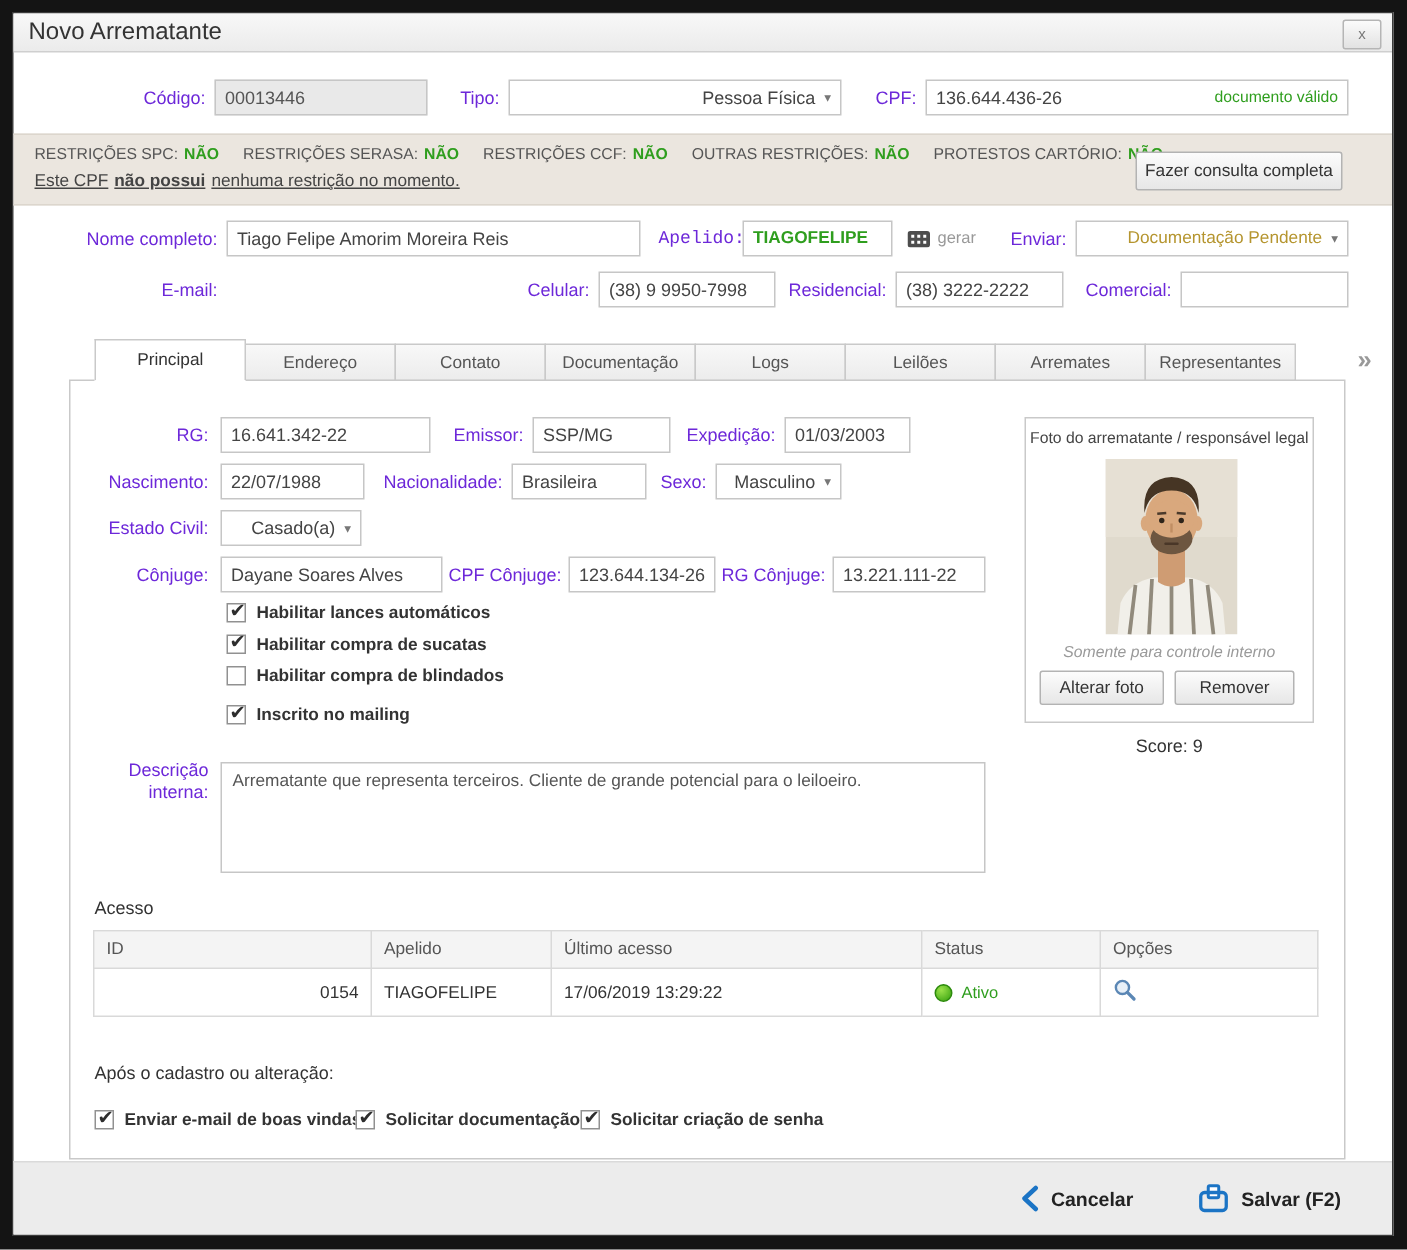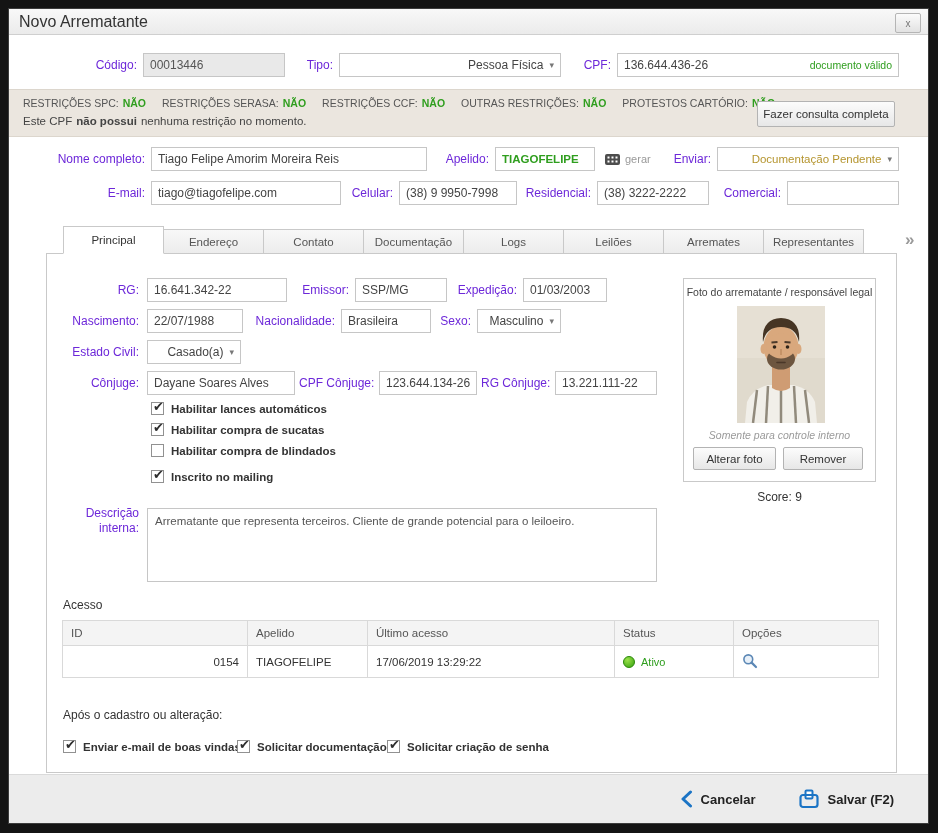--- a/index.html
+++ b/index.html
@@ -14,21 +14,21 @@
   .field{position:absolute;height:24px;box-sizing:border-box;border:1px solid #c6c6c6;background:#fff;display:flex;align-items:center;padding:0 6px;font-size:12px;color:#444;white-space:nowrap;overflow:hidden;}
   .field.readonly{background:#e9e9e9;color:#555;}
   .field.sel{justify-content:flex-end;cursor:pointer;}
   .caret{font-size:9px;color:#777;margin-left:6px;flex:none;}
   .btn{position:absolute;box-sizing:border-box;border:1px solid #b3b3b3;border-radius:2px;background:linear-gradient(#fcfcfc,#e7e7e7);font-size:11.5px;color:#333;display:flex;align-items:center;justify-content:center;cursor:pointer;white-space:nowrap;}
   .restr{position:absolute;left:0;right:0;top:80px;height:48px;background:#ebe6df;border-top:1px solid #dcd6cd;border-bottom:1px solid #dcd6cd;box-sizing:border-box;}
   .restr-line1{position:absolute;left:14px;top:7px;display:flex;gap:16px;align-items:center;}
   .restr-item{display:flex;gap:4px;align-items:center;white-space:nowrap;}
   .restr-lab{font-size:10.5px;color:#555;}
   .restr-val{font-size:10.5px;font-weight:bold;color:#2f9e1e;}
-  .restr-line2{position:absolute;left:14px;top:25px;display:flex;gap:4px;font-size:11.5px;color:#444;white-space:nowrap;}
+  .restr-line2{position:absolute;left:14px;top:25px;display:flex;gap:4px;font-size:11.5px;color:#444;white-space:nowrap;text-decoration:underline;}
   .status-col{color:#b5952f;}
   .tabs{position:absolute;left:54px;top:217px;height:28px;display:flex;align-items:flex-end;z-index:5;}
   .tab{width:101px;height:25px;box-sizing:border-box;border:1px solid #c9c9c9;margin-left:-1px;background:linear-gradient(#f8f8f8,#ececec);font-size:11.5px;color:#555;display:flex;align-items:center;justify-content:center;white-space:nowrap;cursor:pointer;}
   .tab:first-child{margin-left:0;}
   .tab.active{background:#fff;height:28px;border-bottom:1px solid #fff;color:#333;position:relative;z-index:6;}
   .overflow-ic{position:absolute;left:896px;top:221px;font-size:17px;color:#999;font-weight:bold;cursor:pointer;}
   .panel{position:absolute;left:37px;top:244px;width:851px;height:520px;border:1px solid #c9c9c9;background:#fff;box-sizing:border-box;z-index:1;}
   .cbrow{position:absolute;display:flex;align-items:center;gap:7px;cursor:pointer;}
   .cb{width:13px;height:13px;box-sizing:border-box;border:1px solid #919191;background:#fff;position:relative;flex:none;}
   .cb .mark{display:none;position:absolute;left:1px;top:-4px;font-size:13px;color:#2d2d2d;}
@@ -115,21 +115,21 @@
       <span>nenhuma restrição no momento.</span>
     </div>
     <div class="btn" style="left:748px;top:11px;width:138px;height:26px;">Fazer consulta completa</div>
   </div>
 
   <div class="row" style="top:138px;">
     <div class="lbl" style="left:38px;width:98px;">Nome completo:</div>
     <div class="field" style="left:142px;width:276px;">
       <span>Tiago Felipe Amorim Moreira Reis</span>
     </div>
-    <div class="lbl" style="left:430px;width:50px;">Apelido:</div>
+    <div class="lbl" style="left:430px;width:50px;font-family:Liberation Mono, monospace;">Apelido:</div>
     <div class="field" style="left:486px;width:100px;">
       <span class="apelido-val">TIAGOFELIPE</span>
     </div>
     <div class="gerar-btn" style="left:596px;top:0;">
       <svg width="15" height="11" viewBox="0 0 15 11">
         <rect width="15" height="11" rx="2" fill="#4d4d4d"></rect>
         <g fill="#ffffff">
           <rect x="2.5" y="2.5" width="2" height="2"></rect>
             <rect x="6.5" y="2.5" width="2" height="2"></rect>
             <rect x="10.5" y="2.5" width="2" height="2"></rect>
@@ -142,23 +142,20 @@
     </div>
     <div class="lbl" style="left:660px;width:42px;">Enviar:</div>
     <div class="field sel" style="left:708px;width:182px;">
       <span class="status-col mini">Documentação Pendente</span>
       <span class="caret">▾</span>
     </div>
   </div>
 
   <div class="row" style="top:172px;">
     <div class="lbl" style="left:94px;width:42px;">E-mail:</div>
-    <div class="field" style="left:142px;width:190px;">
-      <span>tiago@tiagofelipe.com</span>
-    </div>
     <div class="lbl" style="left:338px;width:46px;">Celular:</div>
     <div class="field" style="left:390px;width:118px;">
       <span>(38) 9 9950-7998</span>
     </div>
     <div class="lbl" style="left:514px;width:68px;">Residencial:</div>
     <div class="field" style="left:588px;width:112px;">
       <span>(38) 3222-2222</span>
     </div>
     <div class="lbl" style="left:710px;width:62px;">Comercial:</div>
     <div class="field" style="left:778px;width:112px;">

